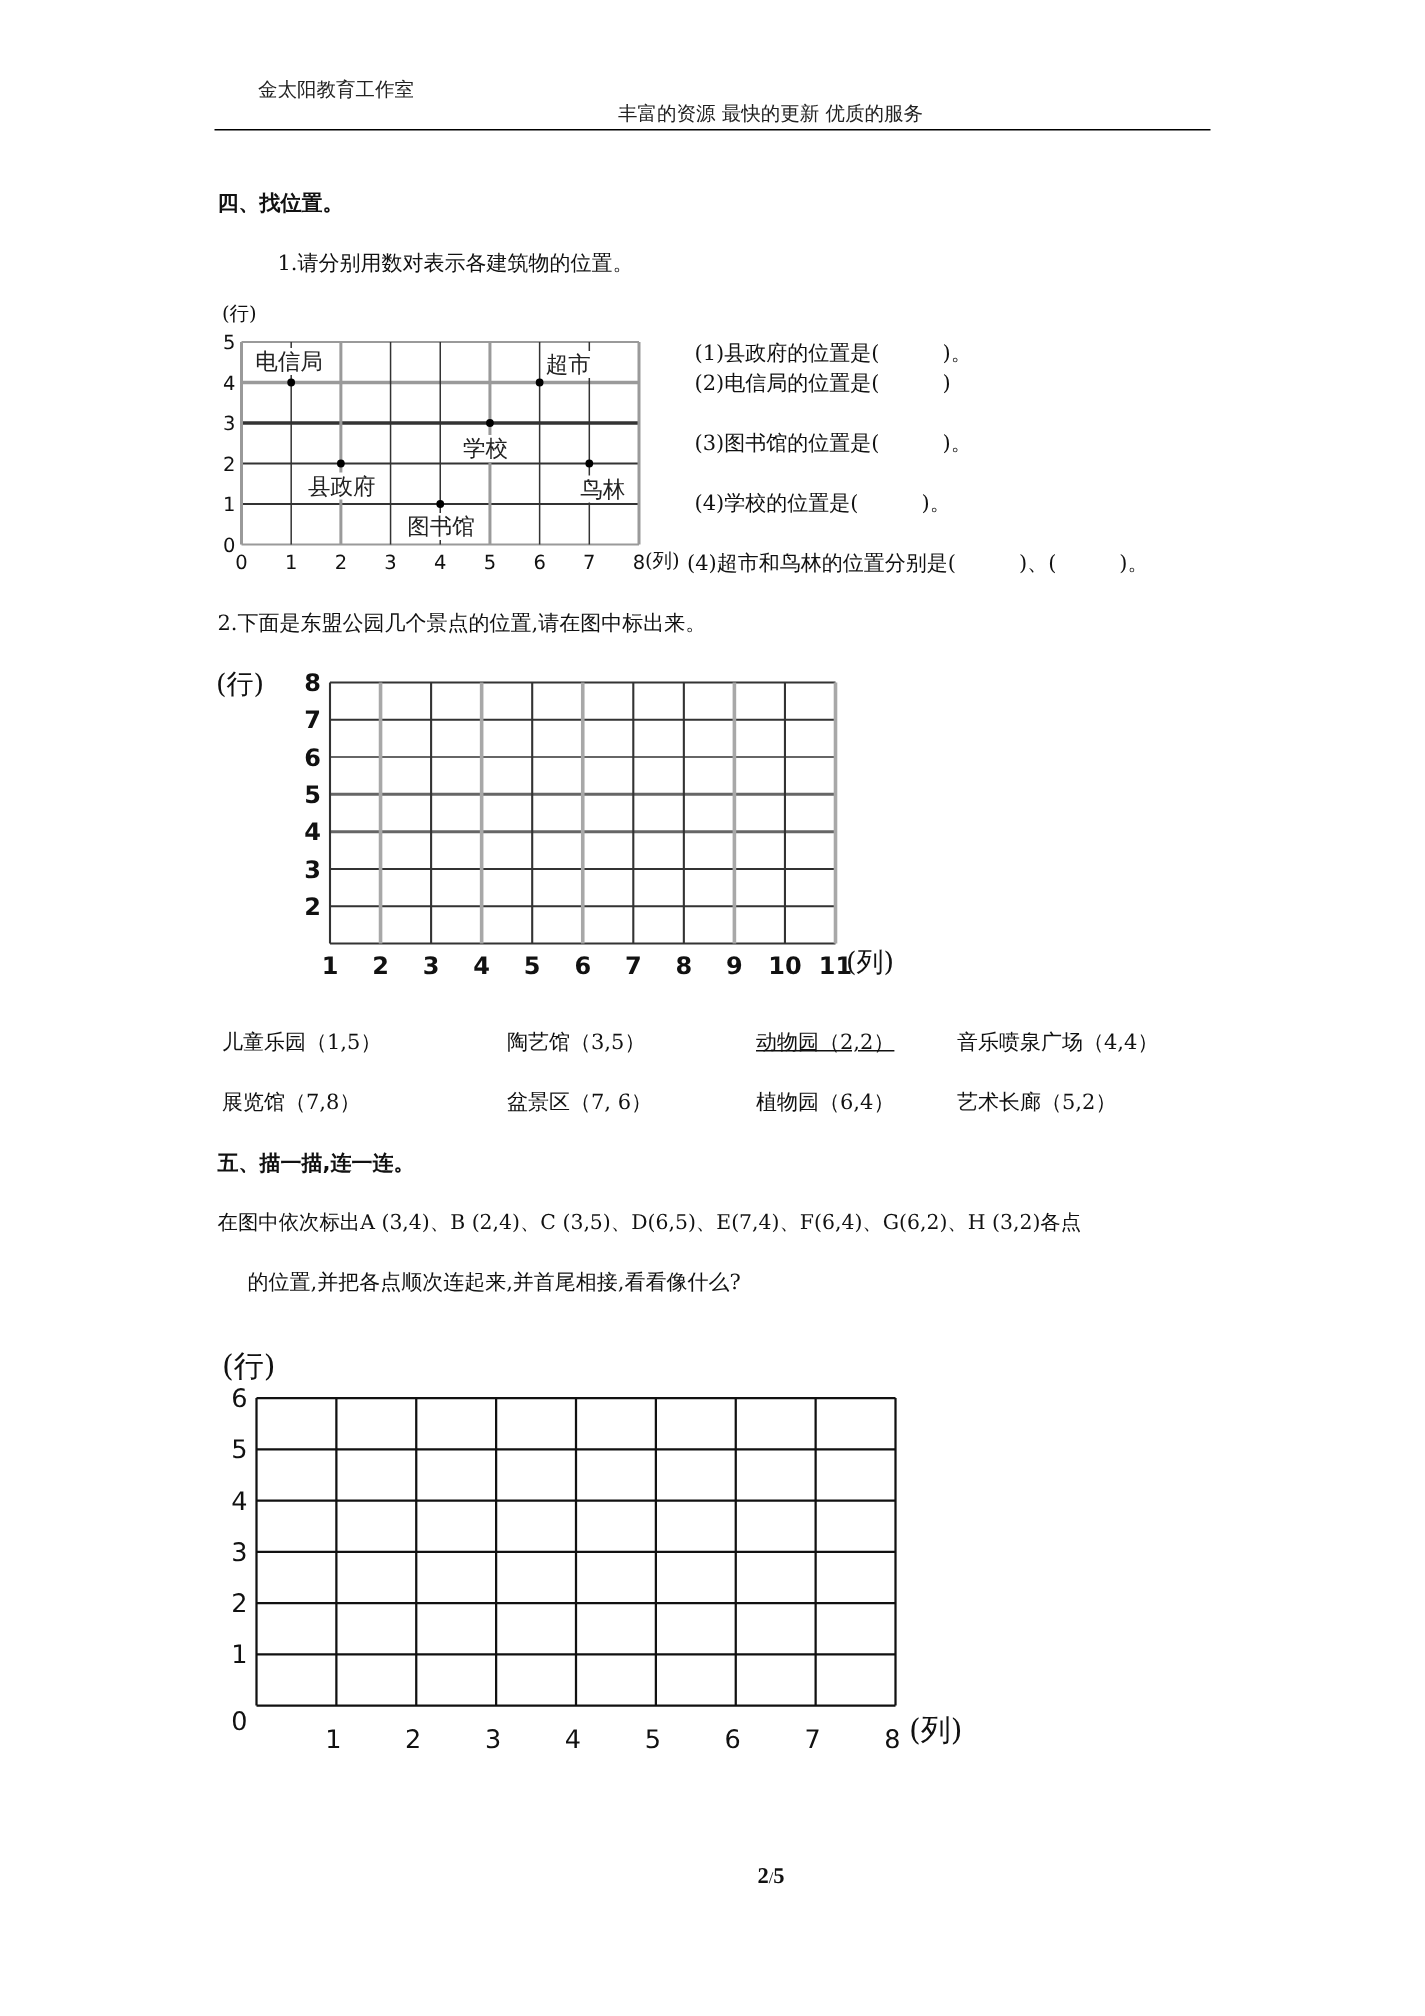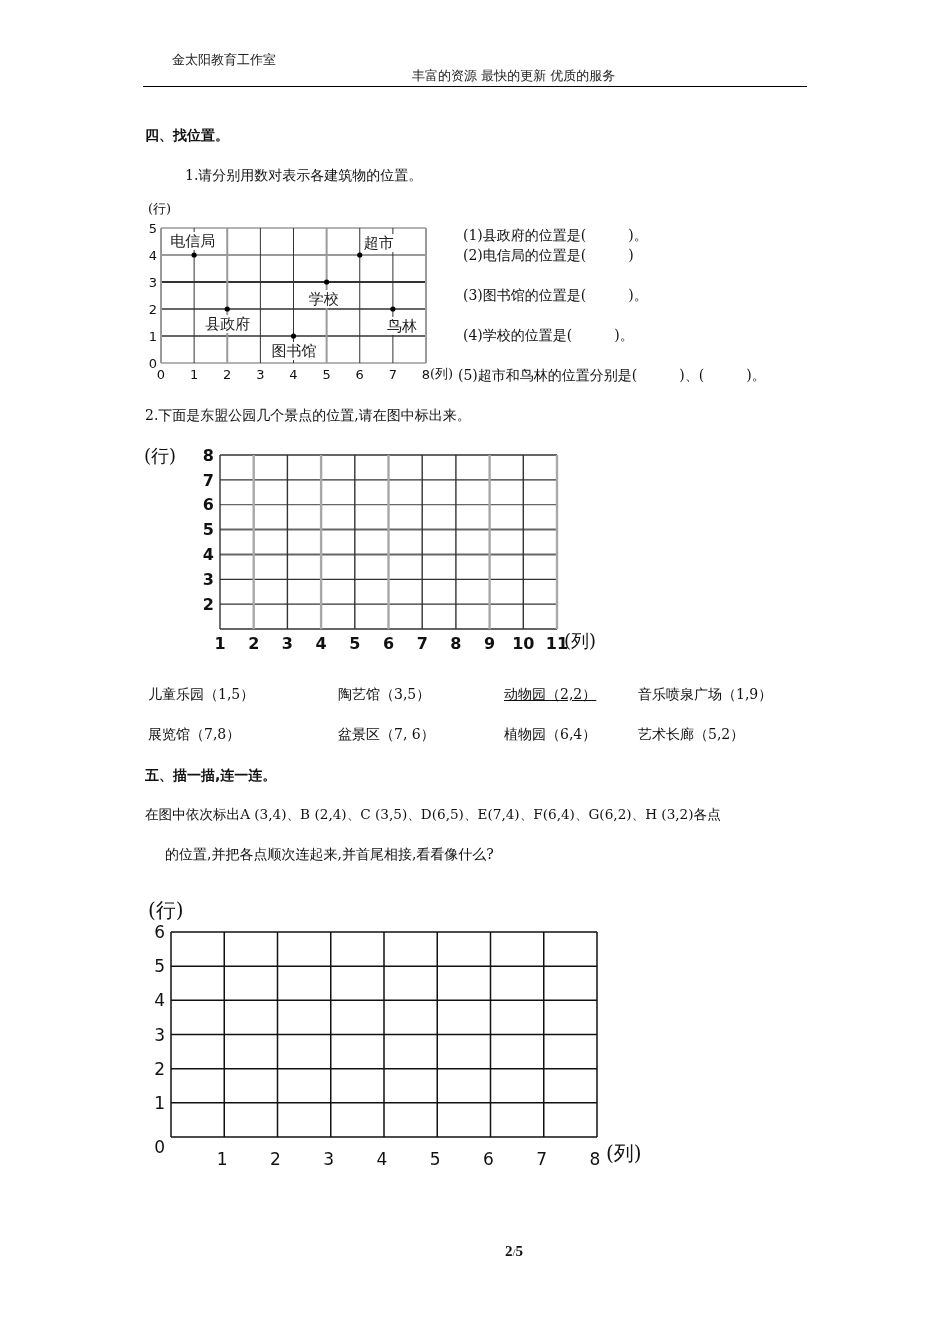--- a/index.html
+++ b/index.html
@@ -77,21 +77,21 @@
     <text x="223.75" y="55" font-size="15" fill="#222" class="cn">超市</text>
     <circle cx="252.875" cy="116" r="2.6" fill="#000"></circle>
     <rect x="245.875" y="124" width="32" height="18" fill="#fff"></rect>
     <text x="246.875" y="138" font-size="15" fill="#222" class="cn">鸟林</text>
   </svg>
 
 <div class="abs q" style="left:463px; top:207px;margin-top:20px;">(1)县政府的位置是(　　　)。</div>
 <div class="abs q" style="left:463px; top:247px;">(2)电信局的位置是(　　　)</div>
 <div class="abs q" style="left:463px; top:287px;">(3)图书馆的位置是(　　　)。</div>
 <div class="abs q" style="left:463px; top:327px;">(4)学校的位置是(　　　)。</div>
-<div class="abs q" style="left:458px; top:367px;">(5)超市和鸟林的位置分别是(　　　)、(　　　)。</div>
+<div class="abs q" style="left:458px; top:367px;">(4)超市和鸟林的位置分别是(　　　)、(　　　)。</div>
 
 <div class="abs txt" style="left:145px; top:407px;">2.下面是东盟公园几个景点的位置,请在图中标出来。</div>
 
 <svg id="chart2" class="abs" style="left:140px; top:440px;" width="500" height="220">
     <line x1="80" x2="417" y1="189" y2="189" stroke="#333" stroke-width="1.3"></line>
     <line x1="80" x2="417" y1="164.14285714285714" y2="164.14285714285714" stroke="#333" stroke-width="1.3"></line>
     <line x1="80" x2="417" y1="139.28571428571428" y2="139.28571428571428" stroke="#333" stroke-width="1.3"></line>
     <line x1="80" x2="417" y1="114.42857142857143" y2="114.42857142857143" stroke="#666" stroke-width="2"></line>
     <line x1="80" x2="417" y1="89.57142857142858" y2="89.57142857142858" stroke="#666" stroke-width="2"></line>
     <line x1="80" x2="417" y1="64.71428571428571" y2="64.71428571428571" stroke="#666" stroke-width="1.3"></line>
@@ -126,21 +126,21 @@
     <text x="74" y="70.47428571428571" font-size="16" text-anchor="end" fill="#111" font-weight="bold">6</text>
     <text x="74" y="45.61714285714286" font-size="16" text-anchor="end" fill="#111" font-weight="bold">7</text>
     <text x="74" y="20.759999999999998" font-size="16" text-anchor="end" fill="#111" font-weight="bold">8</text>
     <text x="4" y="22" font-size="18" fill="#111" class="cn">(行)</text>
     <text x="424" y="207" font-size="18" fill="#111" class="cn">(列)</text>
   </svg>
 
 <div class="abs item" style="left:148px; top:686px;">儿童乐园（1,5）</div>
 <div class="abs item" style="left:338px; top:686px;">陶艺馆（3,5）</div>
 <div class="abs item" style="left:504px; top:686px;text-decoration:underline;">动物园（2,2）</div>
-<div class="abs item" style="left:638px; top:686px;">音乐喷泉广场（1,9）</div>
+<div class="abs item" style="left:638px; top:686px;">音乐喷泉广场（4,4）</div>
 <div class="abs item" style="left:148px; top:726px;">展览馆（7,8）</div>
 <div class="abs item" style="left:338px; top:726px;">盆景区（7, 6）</div>
 <div class="abs item" style="left:504px; top:726px;">植物园（6,4）</div>
 <div class="abs item" style="left:638px; top:726px;">艺术长廊（5,2）</div>
 
 <div class="abs sec" style="left:145px; top:767px;">五、描一描,连一连。</div>
 <div class="abs txt" style="left:145px; top:806px; font-size:13.6px;">在图中依次标出A (3,4)、B (2,4)、C (3,5)、D(6,5)、E(7,4)、F(6,4)、G(6,2)、H (3,2)各点</div>
 <div class="abs txt" style="left:145px; top:846px;margin-left:20px;">的位置,并把各点顺次连起来,并首尾相接,看看像什么?</div>
 
 <svg id="chart3" class="abs" style="left:140px; top:890px;" width="530" height="290">

